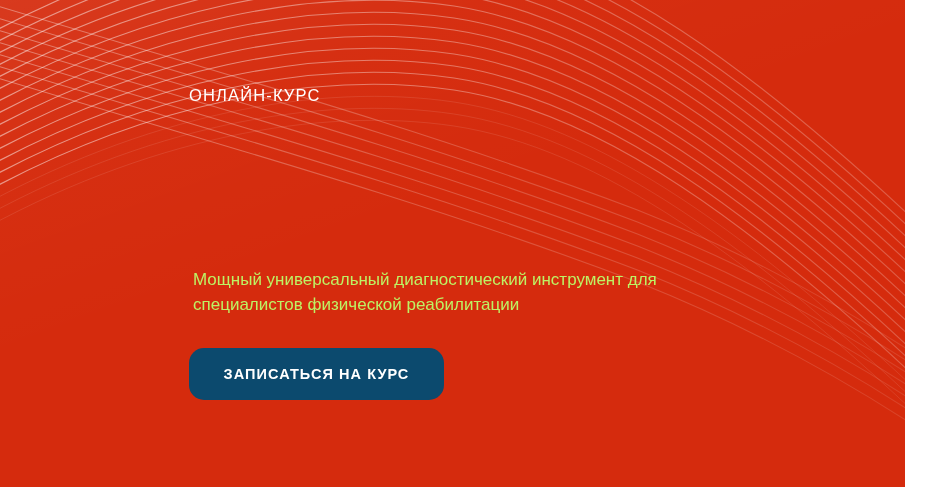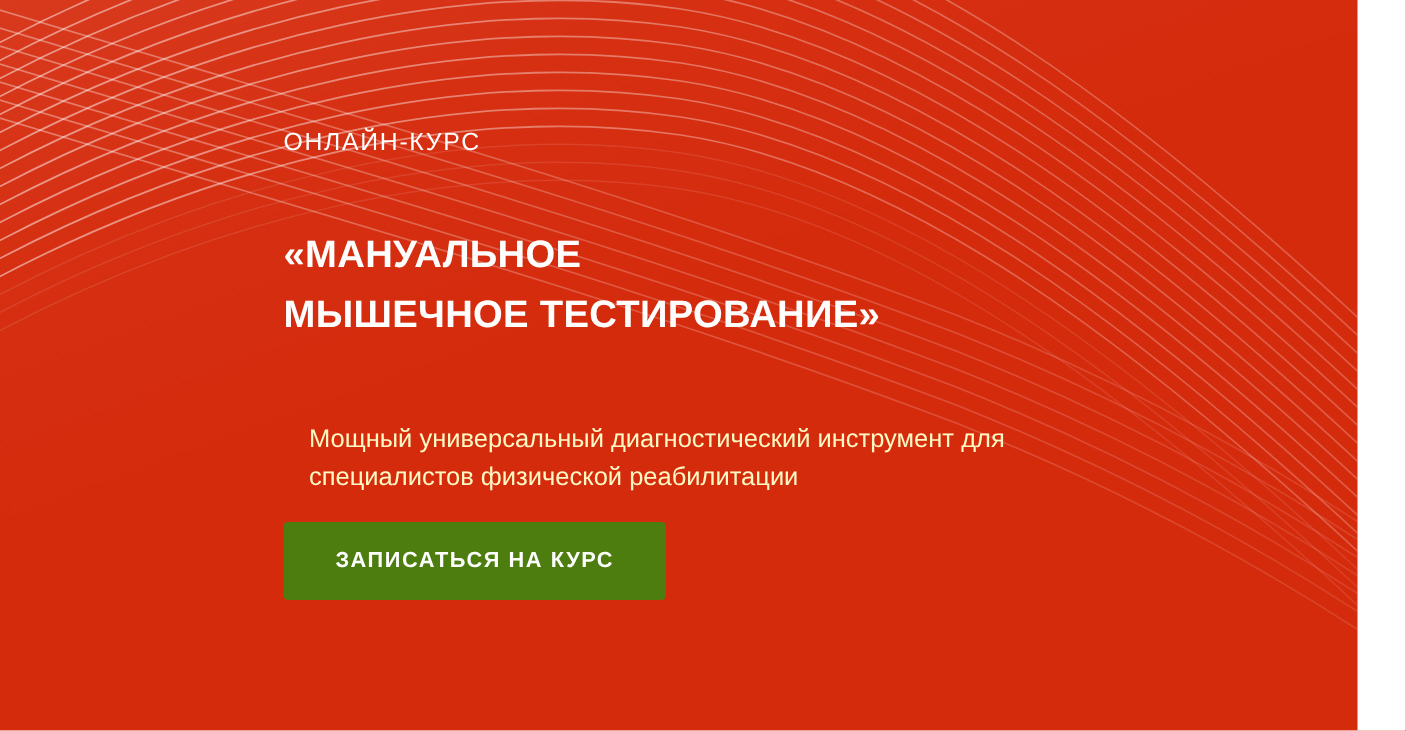--- a/index.html
+++ b/index.html
@@ -75,36 +75,36 @@
     line-height: 40px;
     white-space: nowrap;
   }
   .hero-title .title-line { display: block; }
 
   .hero-sub {
     position: absolute;
     top: 263px;
     left: 0;
     width: 575px;
-    margin: 17px;
+    margin: 4px;
     font-size: 17px;
     font-weight: 400;
-    color: #fef9c3;
+    color: #bef264;
     line-height: 25px;
   }
 
   .cta-button {
     position: absolute;
     left: 0;
     top: 348px;
     width: 255px;
     height: 52px;
-    background: #4d7c0f;
+    background: #0c4a6e;
     border: none;
-    border-radius: 3px;
+    border-radius: 15px;
     color: #ffffff;
     font-family: "Liberation Sans", sans-serif;
     font-size: 14.5px;
     font-weight: 700;
     letter-spacing: 1.05px;
     cursor: pointer;
     padding: 0;
     display: flex;
     align-items: center;
     justify-content: center;
@@ -165,23 +165,19 @@
       <path d="M -30,212 C 150,114 330,82 470,102 C 620,124 780,234 975,414"></path>
       <path d="M -30,224 C 150,126 330,94 470,114 C 620,136 780,246 975,426"></path>
       <path d="M -30,236 C 150,138 330,106 470,126 C 620,148 780,258 975,438"></path>
     </g>
   </svg>
 
   <div class="hero-content">
 
     <div class="eyebrow">ОНЛАЙН-КУРС</div>
 
-    <h1 class="hero-title">
-      <span class="title-line">«МАНУАЛЬНОЕ</span>
-      <span class="title-line">МЫШЕЧНОЕ ТЕСТИРОВАНИЕ»</span>
-    </h1>
 
     <p class="hero-sub">Мощный универсальный диагностический инструмент для специалистов физической реабилитации</p>
 
     <button class="cta-button">ЗАПИСАТЬСЯ НА КУРС</button>
 
   </div>
 </div>
 
 </body></html>

